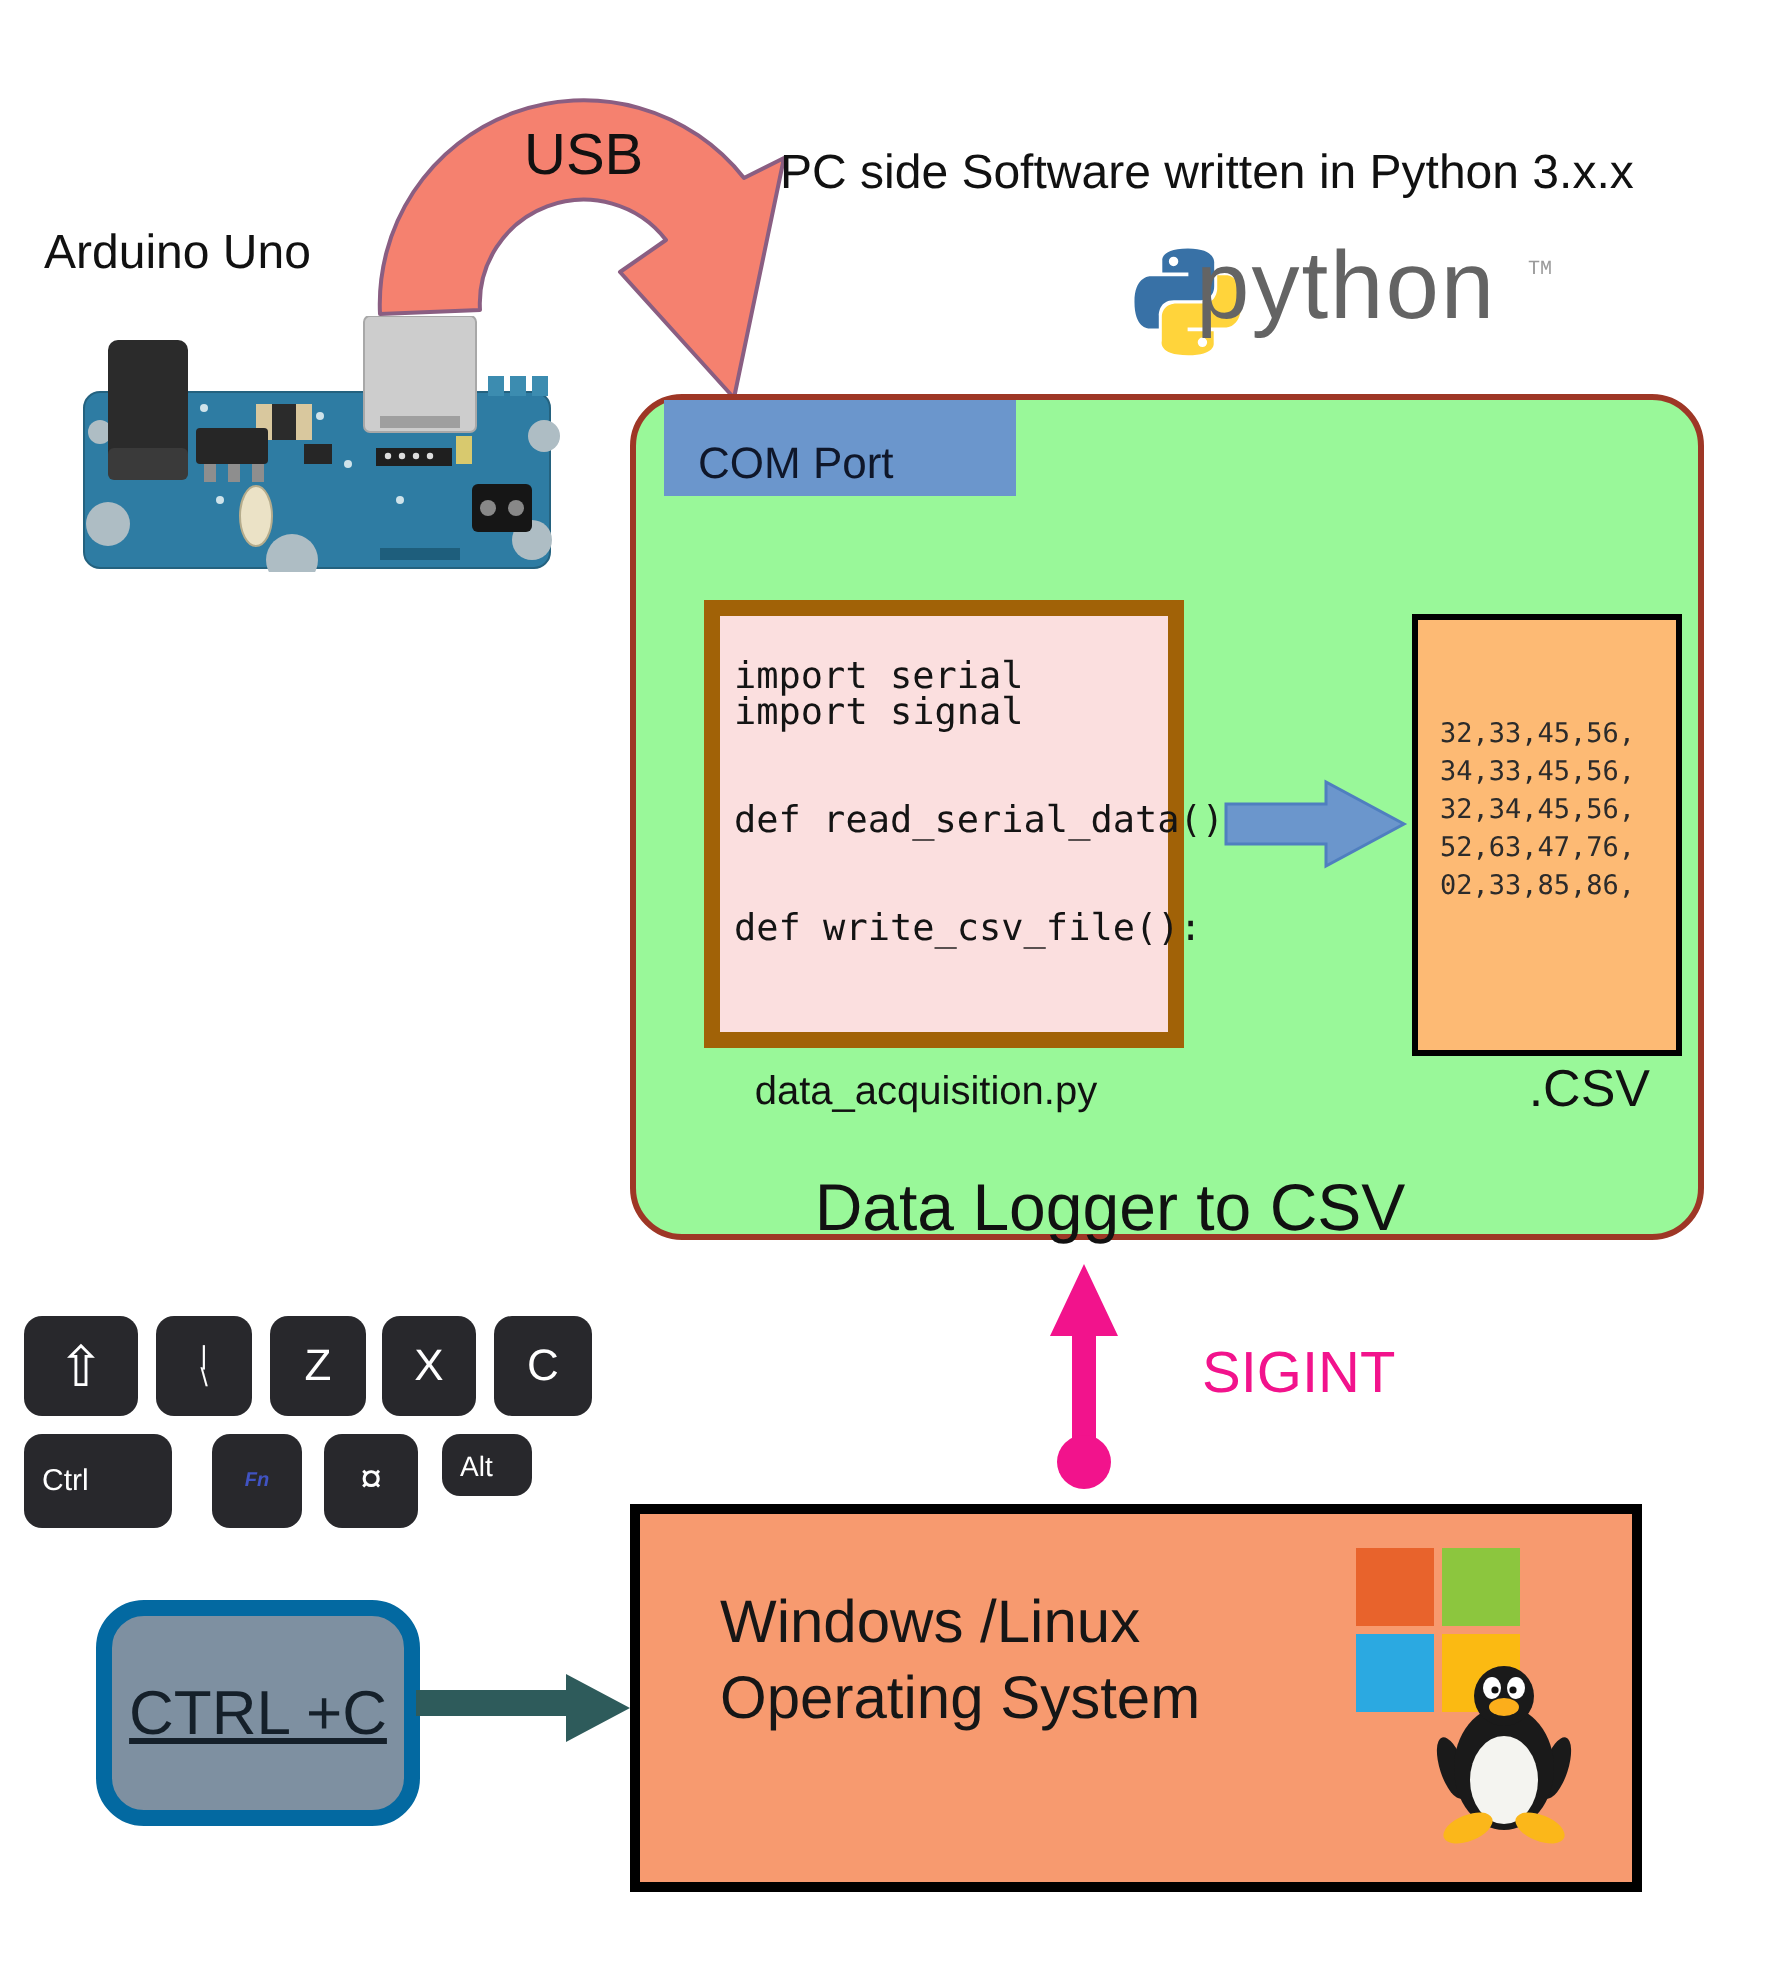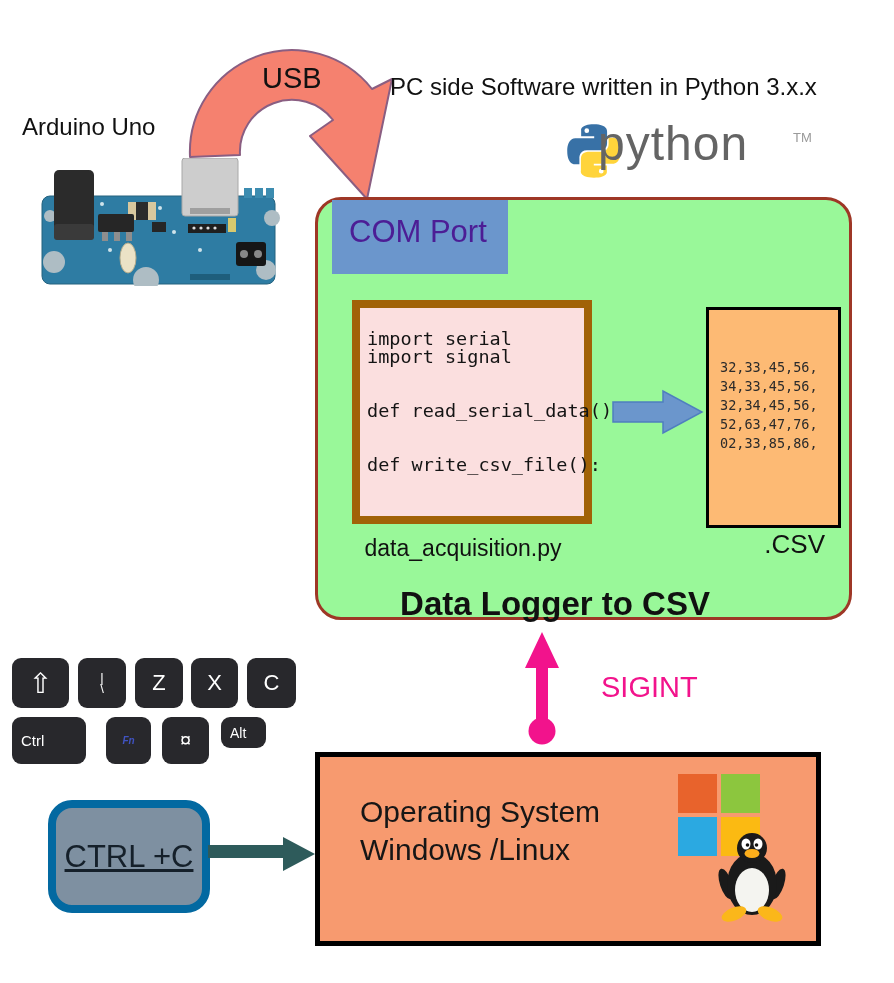--- a/index.html
+++ b/index.html
@@ -4,35 +4,35 @@
 <style>
   html,body{margin:0;padding:0;background:#fff;}
   #stage{position:relative;width:894px;height:983px;background:#ffffff;overflow:hidden;
          font-family:"Liberation Sans",sans-serif;color:#111;}
   .abs{position:absolute;}
   .lbl{position:absolute;white-space:nowrap;}
 
   
   .green-box{position:absolute;left:315px;top:197px;width:537px;height:423px;
              background:#99F899;border:3px solid #9E3726;border-radius:26px;box-sizing:border-box;}
-  .comport{position:absolute;left:332px;top:200px;width:176px;height:74px;background:#6B96CC;
-           font-size:31px;line-height:64px;padding-left:17px;box-sizing:border-box;color:#4c1d95;}
+  .comport{position:absolute;left:332px;top:200px;width:176px;height:48px;background:#6B96CC;
+           font-size:22px;line-height:64px;padding-left:17px;box-sizing:border-box;color:#0f172a;}
   .code-box{position:absolute;left:352px;top:300px;width:240px;height:224px;background:#FBDFDF;
             border:8px solid #a16207;box-sizing:border-box;}
   .code-box pre{margin:0;padding:22px 2px 0 7px;font-family:"DejaVu Sans Mono",monospace;
                 font-size:18.5px;line-height:18px;color:#141414;}
   .csv-box{position:absolute;left:706px;top:307px;width:135px;height:221px;background:#fdba74;
            border:3px solid #000;box-sizing:border-box;}
   .csv-box pre{margin:0;padding:48px 0 0 11px;font-family:"DejaVu Sans Mono",monospace;
                font-size:13.5px;line-height:19px;color:#2b2b2b;}
 
-  .filename{position:absolute;left:334px;top:535px;width:258px;text-align:center;font-size:23px;}
+  .filename{position:absolute;left:334px;top:535px;width:258px;text-align:center;font-size:20px;}
   .csv-lbl{position:absolute;left:706px;top:529px;width:135px;text-align:right;
            padding-right:16px;box-sizing:border-box;font-size:26px;}
-  .caption{position:absolute;left:315px;top:585px;width:480px;text-align:center;font-size:33px;font-weight:bold;}
+  .caption{position:absolute;left:315px;top:585px;width:480px;text-align:center;font-size:33px;}
 
   .sigint-lbl{position:absolute;left:601px;top:671px;font-size:29px;font-weight:normal;color:#F2138C;}
 
   
   .os-box{position:absolute;left:315px;top:752px;width:506px;height:194px;background:#F79A6F;
           border:5px solid #000;box-sizing:border-box;}
   .os-text{position:absolute;left:360px;top:793px;font-size:30px;line-height:38px;color:#161616;}
   .win-sq{position:absolute;width:39px;height:39px;}
 
   
@@ -47,21 +47,21 @@
   .k-ctrl{left:12px;top:717px;width:74px;height:47px;font-size:15px;}
   .k-fn{left:106px;top:717px;width:45px;height:47px;font-size:10px;font-style:italic;font-weight:bold;color:#4053C2;}
   .k-cur{left:162px;top:717px;width:47px;height:47px;font-size:20px;}
   .k-alt{left:221px;top:717px;width:45px;height:31px;font-size:14px;}
 
   .ctrlc{position:absolute;left:48px;top:800px;width:162px;height:113px;background:#7E90A1;
          border:8px solid #0369a1;border-radius:24px;box-sizing:border-box;display:flex;
          align-items:center;justify-content:center;font-size:31px;color:#15202a;text-decoration:underline;}
 
   .py-word{position:absolute;left:598px;top:116px;font-size:48px;color:#646464;letter-spacing:1px;}
-  .py-tm{position:absolute;left:793px;top:130px;font-size:13px;color:#9a9a9a;}
+  .py-tm{position:absolute;left:764px;top:130px;font-size:10px;color:#9a9a9a;font-family:Liberation Mono, monospace;}
 </style>
 </head>
 <body>
 
 <div id="stage">
 
   <div class="lbl" style="left:22px;top:113px;font-size:24px;">Arduino Uno</div>
 
   <svg class="abs" style="left:40px;top:158px;" width="240" height="128" viewBox="0 0 240 128">
     <rect x="2" y="38" width="233" height="88" rx="8" fill="#2E7CA3" stroke="#24627F"></rect>
@@ -169,22 +169,22 @@
 
   <div class="ctrlc">
     <span>CTRL +C</span>
   </div>
   <svg class="abs" style="left:206px;top:833px;" width="112" height="42" viewBox="0 0 112 42">
     <polygon points="2,12 77,12 77,4 109,21 77,38 77,25 2,25" fill="#2E5B5B"></polygon>
   </svg>
 
   <div class="os-box"></div>
   <div class="os-text">
+    <div>Windows /Linux</div>
     <div>Operating System</div>
-    <div>Windows /Linux</div>
   </div>
 
   <div>
     <div class="win-sq" style="left:678px;top:774px;background:#E8632C;"></div>
     <div class="win-sq" style="left:721px;top:774px;background:#8CC63E;"></div>
     <div class="win-sq" style="left:678px;top:817px;background:#2BA9E1;"></div>
     <div class="win-sq" style="left:721px;top:817px;background:#FBBA12;"></div>
   </div>
 
   <svg class="abs" style="left:716px;top:832px;" width="72" height="90" viewBox="0 0 72 90">

